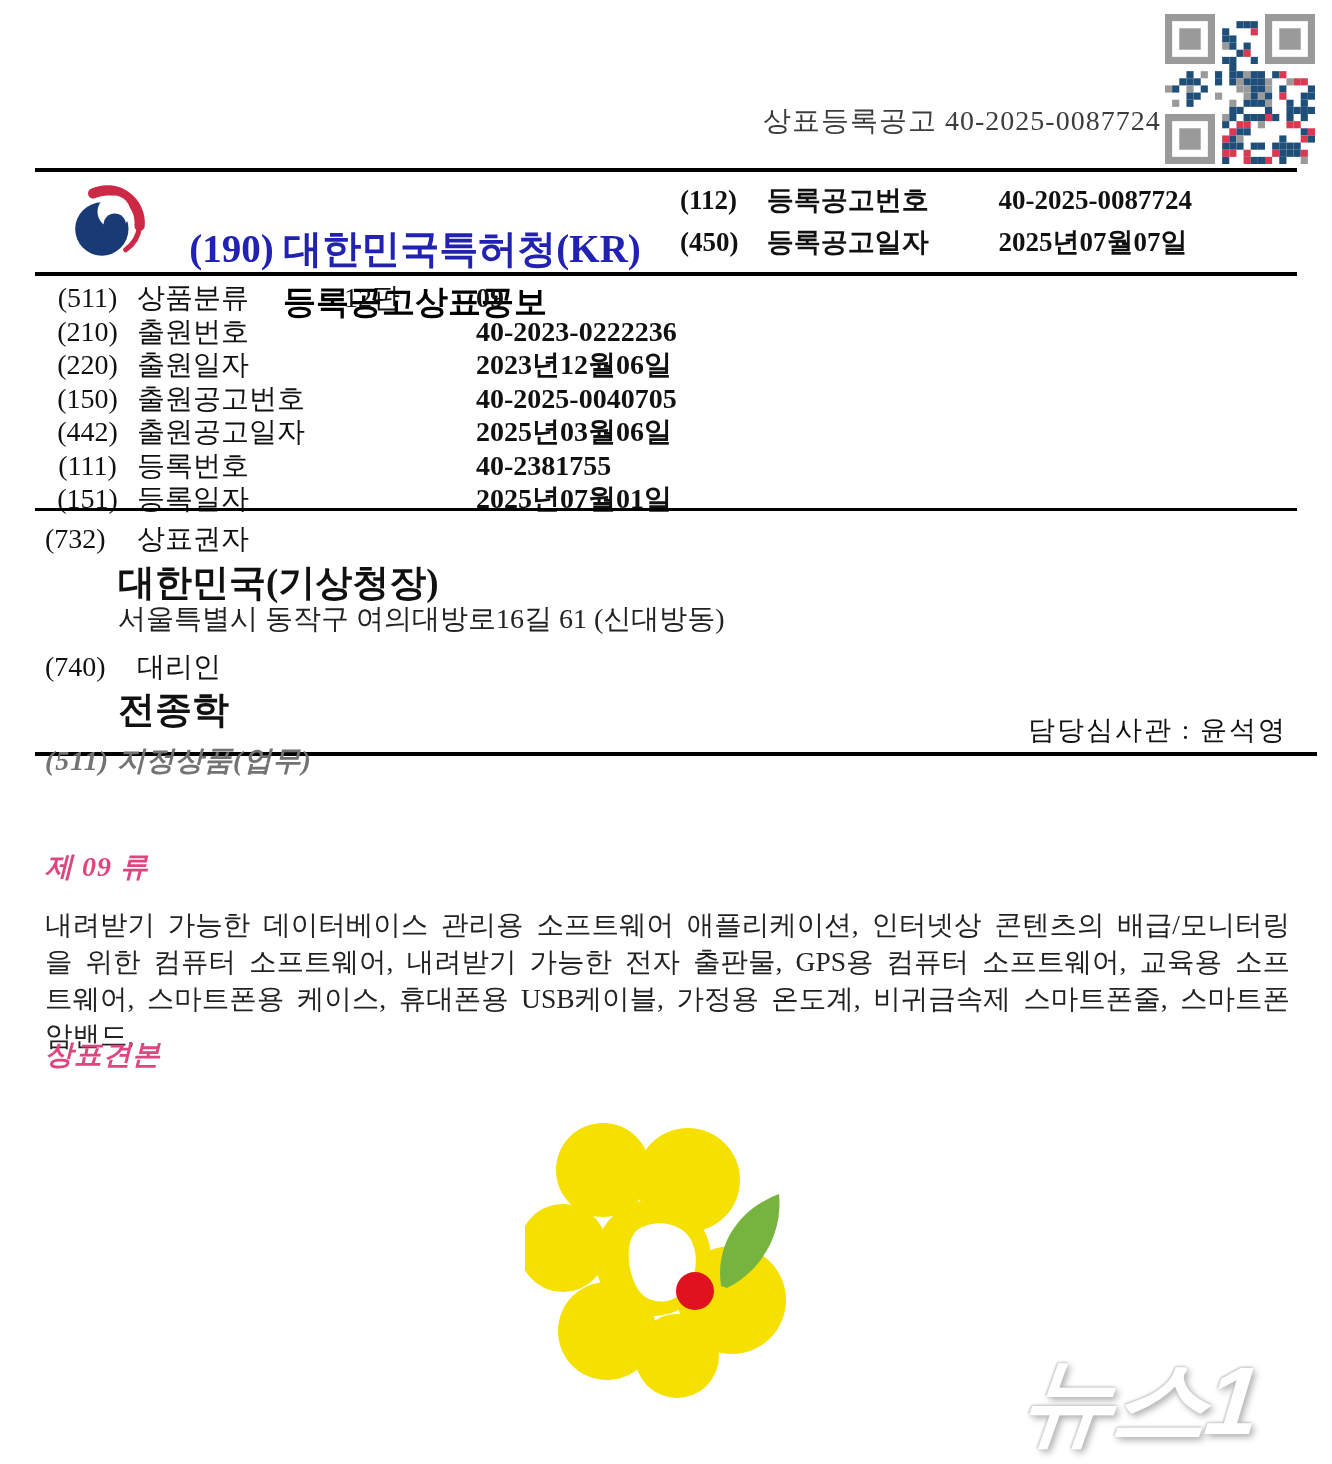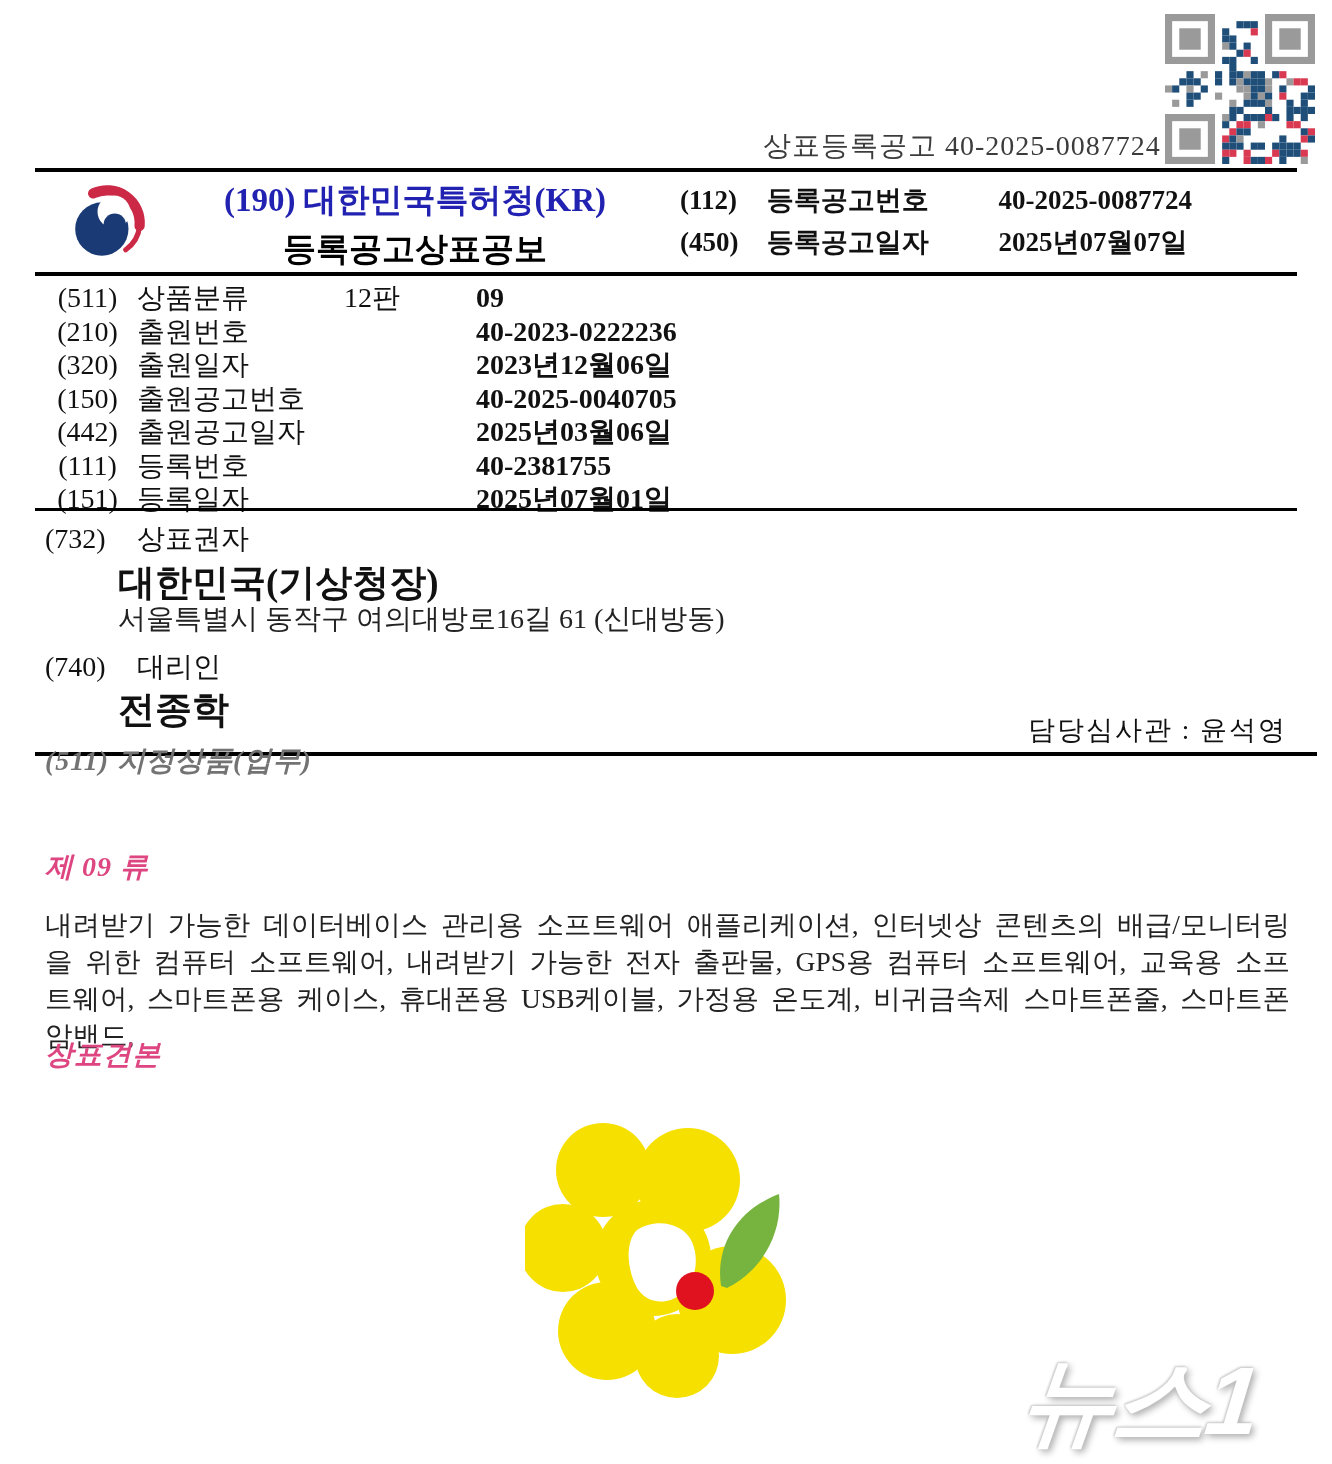--- a/index.html
+++ b/index.html
@@ -1,28 +1,28 @@
 <!DOCTYPE html>
 <html><head>
 <meta charset="utf-8">
 <style>
   html,body{margin:0;padding:0;background:#ffffff;}
   .page{position:relative;width:1332px;height:1464px;background:#fff;overflow:hidden;
         font-family:"Liberation Serif","DejaVu Serif",serif;color:#111;}
 
   
-  .gazette-line{position:absolute;top:102px;left:763px;font-size:28px;letter-spacing:1px;color:#3c3c3c;white-space:nowrap;margin-top:25px;}
+  .gazette-line{position:absolute;top:102px;left:763px;font-size:28px;letter-spacing:1px;color:#3c3c3c;white-space:nowrap;}
   .qr{position:absolute;top:14px;left:1163px;width:154px;height:150px;}
 
   
   .header-box{position:absolute;top:168px;left:35px;width:1262px;height:100px;
               border-top:4px solid #000;border-bottom:4px solid #000;}
   .logo{position:absolute;top:8px;left:28px;width:88px;height:86px;}
   .header-titles{position:absolute;top:6px;left:130px;width:500px;text-align:center;}
-  .header-title-1{font-size:33px;font-weight:bold;white-space:nowrap;}
+  .header-title-1{font-size:39px;font-weight:bold;white-space:nowrap;margin-top:44px;}
   .header-title-2{font-size:33px;font-weight:bold;margin-top:4px;white-space:nowrap;}
   .header-fields{position:absolute;top:10px;left:645px;width:610px;font-size:27px;font-weight:bold;}
   .header-field{height:42px;white-space:nowrap;}
   .hf-code{display:inline-block;width:80px;}
   .hf-label{display:inline-block;width:225px;}
   .hf-value{display:inline-block;}
 
   
   .biblio{position:absolute;top:281px;left:45px;width:1240px;font-size:28px;}
   .biblio-row{height:33.5px;line-height:33.5px;white-space:nowrap;}
@@ -236,21 +236,21 @@
     </div>
 
     <div class="biblio-row">
       <span class="b-code">(210)</span>
       <span class="b-label">출원번호</span>
       <span class="b-edition"></span>
       <span class="b-value">40-2023-0222236</span>
     </div>
 
     <div class="biblio-row">
-      <span class="b-code">(320)</span>
+      <span class="b-code">(220)</span>
       <span class="b-label">출원일자</span>
       <span class="b-edition"></span>
       <span class="b-value">2023년12월06일</span>
     </div>
 
     <div class="biblio-row">
       <span class="b-code">(150)</span>
       <span class="b-label">출원공고번호</span>
       <span class="b-edition"></span>
       <span class="b-value">40-2025-0040705</span>

